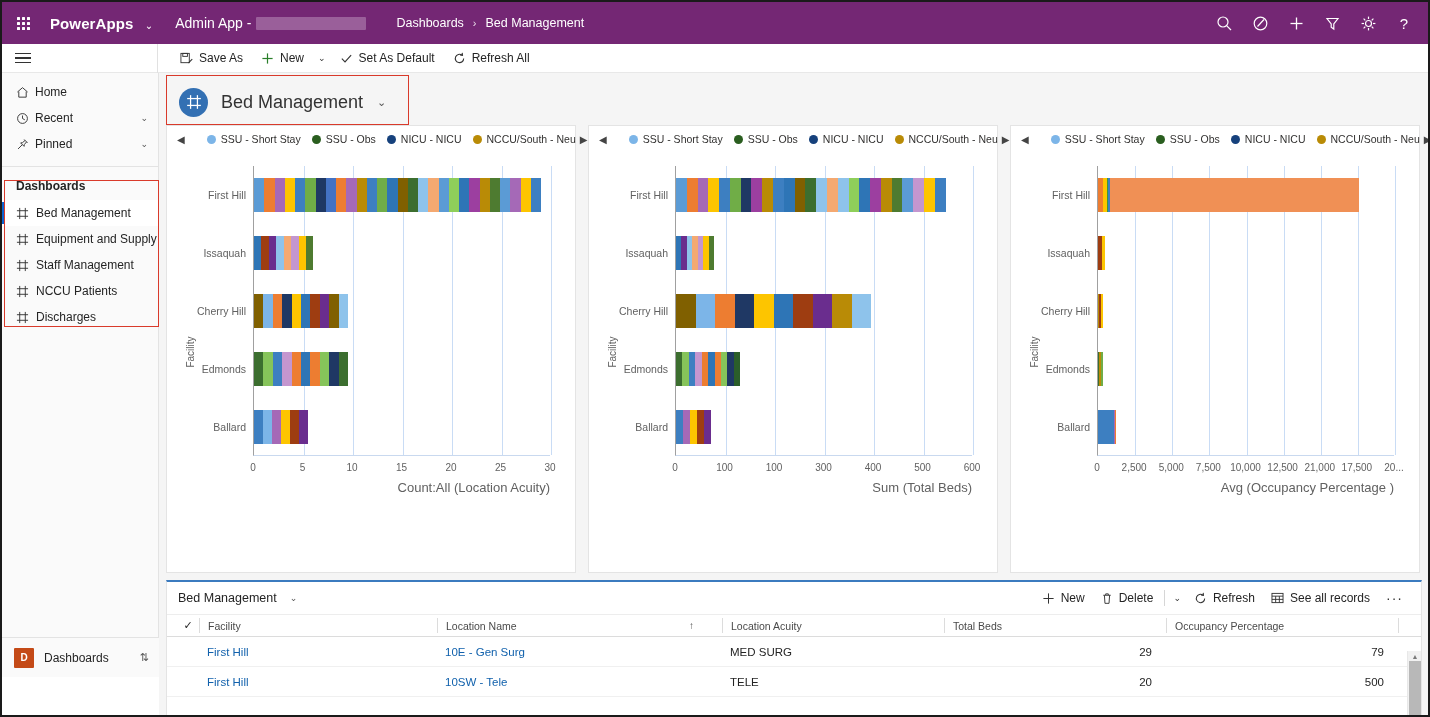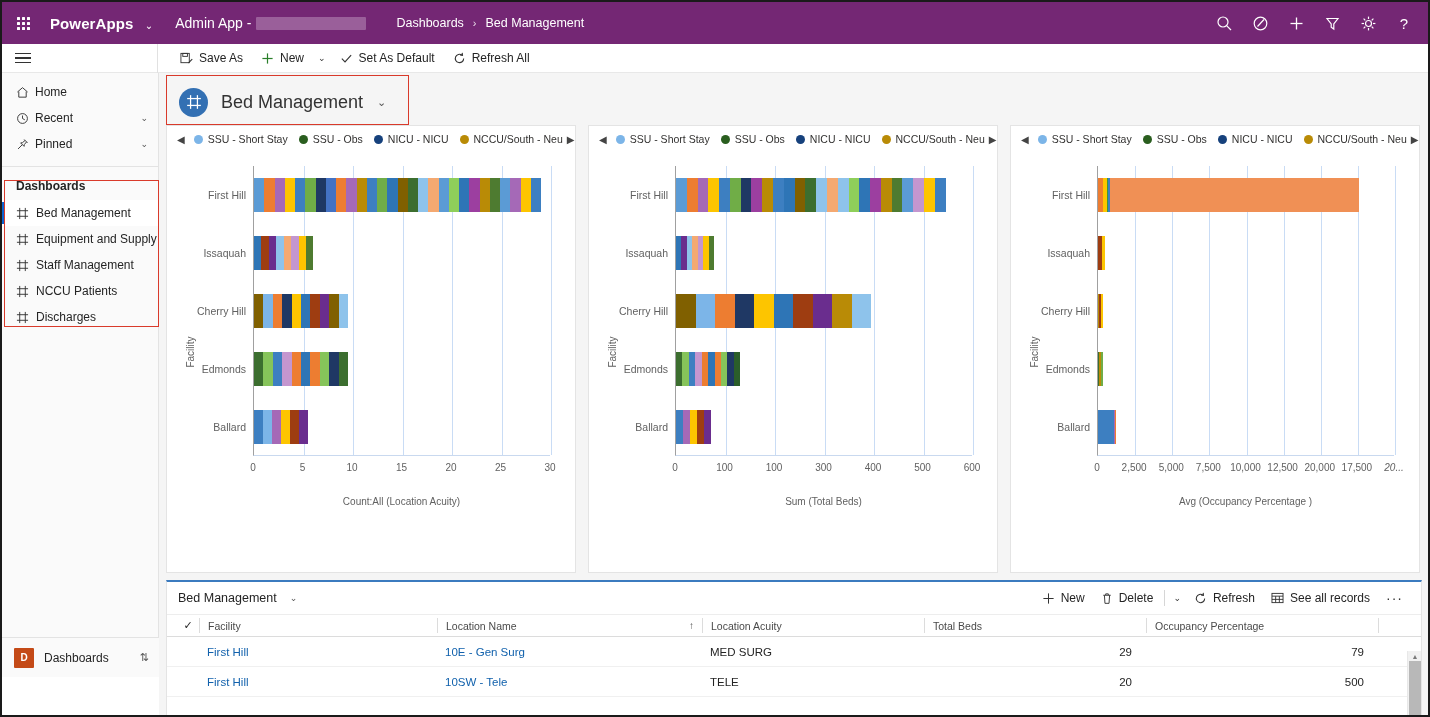--- a/index.html
+++ b/index.html
@@ -209,21 +209,21 @@
     position: absolute; top: 0; left: 0;
     width: 100%; height: 26px;
     display: flex; align-items: center;
     padding: 0 6px;
   }
   .leg-arrow {
     font-size: 10px; color: #444; cursor: pointer;
     padding: 0 4px; flex: 0 0 auto;
   }
   .leg-arrow.right { margin-left: auto; }
-  .leg-items { display: flex; align-items: flex-end; gap: 11px; margin-left: 5px; }
+  .leg-items { display: flex; align-items: flex-end; gap: 11px; margin-left: 18px; }
   .leg-item { display: flex; align-items: center; gap: 5px; white-space: nowrap; cursor: pointer; }
   .leg-dot { width: 9px; height: 9px; border-radius: 50%; flex: 0 0 9px; }
   .leg-txt { font-size: 10.5px; color: #323130; }
 
   .plot {
     position: absolute; top: 28px; left: 0;
     width: 410px; height: 396px;
   }
   .y-axis-title {
     position: absolute; left: 8px; top: 50%;
@@ -257,23 +257,23 @@
   .bar-seg { height: 100%; }
   .x-ticks {
     position: absolute; left: 86px; top: 308px;
     width: 297px; height: 16px;
   }
   .x-tick {
     position: absolute; top: 0; font-size: 10px; color: #616161;
     transform: translateX(-50%); white-space: nowrap;
   }
   .x-axis-title {
-    position: absolute; left: 86px; top: 342px;
-    width: 297px; text-align: center;
-    font-size: 10px; color: #616161;
+    position: absolute; left: 86px; top: 326px;
+    width: 297px; text-align: right;
+    font-size: 13px; color: #616161;
   }
 
   
   .grid-panel {
     position: absolute; top: 507px; left: 7px;
     width: 1256px; height: 140px;
     background: #fff;
     border-top: 2px solid #3b7bbf;
     border-left: 1px solid #e4e4e4;
     border-right: 1px solid #e4e4e4;
@@ -334,21 +334,21 @@
   .gt-td {
     font-size: 11.5px; color: #242424;
     padding-left: 8px; display: flex; align-items: center;
     white-space: nowrap; overflow: hidden;
   }
   .gt-td.link { color: #1161ac; cursor: pointer; }
   .gt-td.num { justify-content: flex-end; padding-right: 14px; }
 
   .c-fac  { width: 238px; flex: 0 0 238px; }
   .c-loc  { width: 265px; flex: 0 0 265px; }
-  .c-acu  { width: 222px; flex: 0 0 222px; }
+  .c-acu  { width: 222px; flex: 0 0 222px; margin-left: 20px; }
   .c-beds { width: 222px; flex: 0 0 222px; }
   .c-occ  { width: 232px; flex: 0 0 232px; }
   .c-end  { width: 20px;  flex: 0 0 20px; }
 
   
   .grid-scroll {
     position: absolute; right: 0; top: 69px;
     width: 14px; height: 71px;
     background: #f1f1f1;
     border-left: 1px solid #e8e8e8;
@@ -929,23 +929,23 @@
                 <div class="bar-seg" style="background: rgb(237, 125, 49); width: 5.12821%;"></div>
               </div>
             </div>
             <div class="x-ticks">
               <span class="x-tick" style="left: 0px;">0</span>
               <span class="x-tick" style="left: 37.125px;">2,500</span>
               <span class="x-tick" style="left: 74.25px;">5,000</span>
               <span class="x-tick" style="left: 111.375px;">7,500</span>
               <span class="x-tick" style="left: 148.5px;">10,000</span>
               <span class="x-tick" style="left: 185.625px;">12,500</span>
-              <span class="x-tick" style="left: 222.75px;">20,000</span>
+              <span class="x-tick" style="left: 222.75px;">21,000</span>
               <span class="x-tick" style="left: 259.875px;">17,500</span>
-              <span class="x-tick" style="left: 297px; font-style: italic;">20...</span>
+              <span class="x-tick" style="left: 297px;">20...</span>
             </div>
             <div class="x-axis-title">Avg (Occupancy Percentage )</div>
           </div>
         </div>
       </div>
 
     <div class="grid-panel">
       <div class="grid-head">
         <span class="grid-title">Bed Management</span>
         <span class="grid-title-caret">⌄</span>

